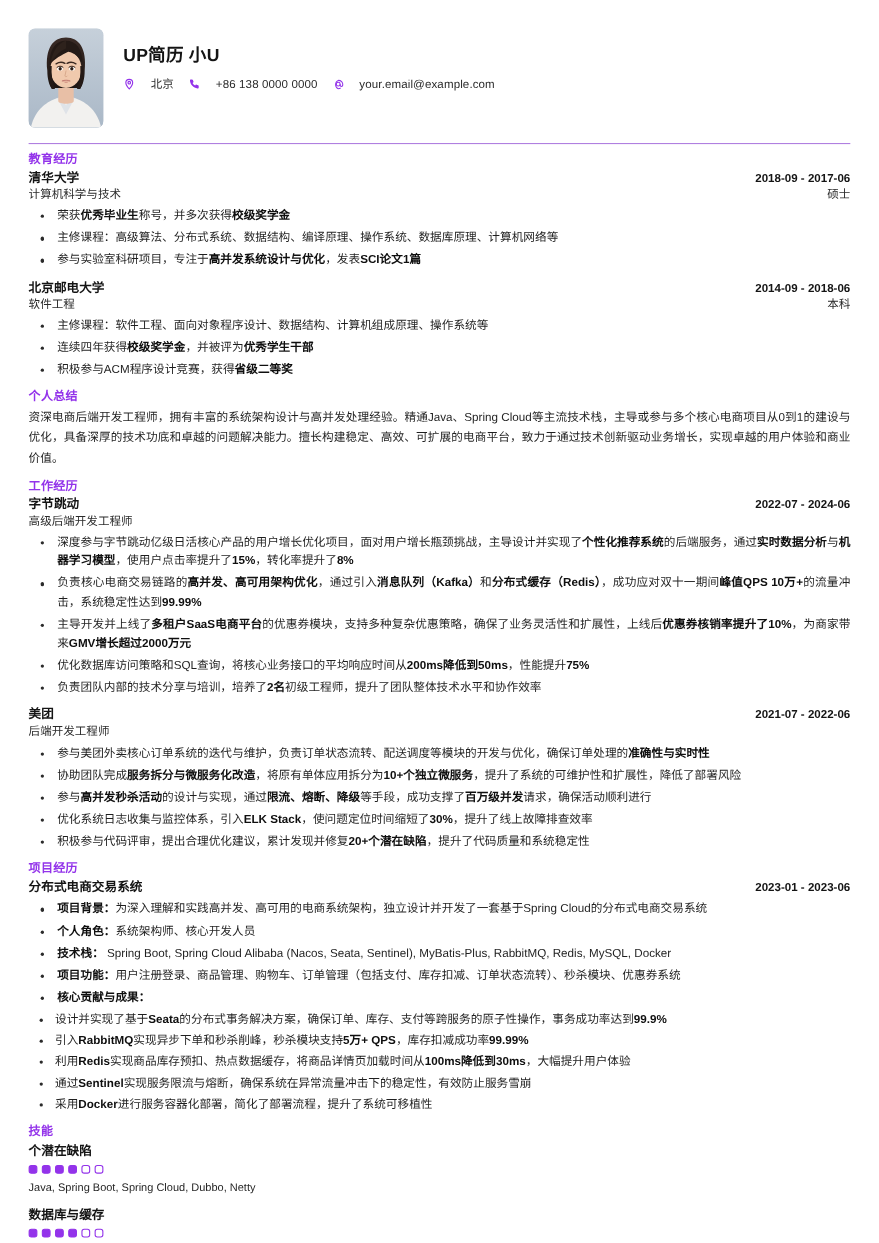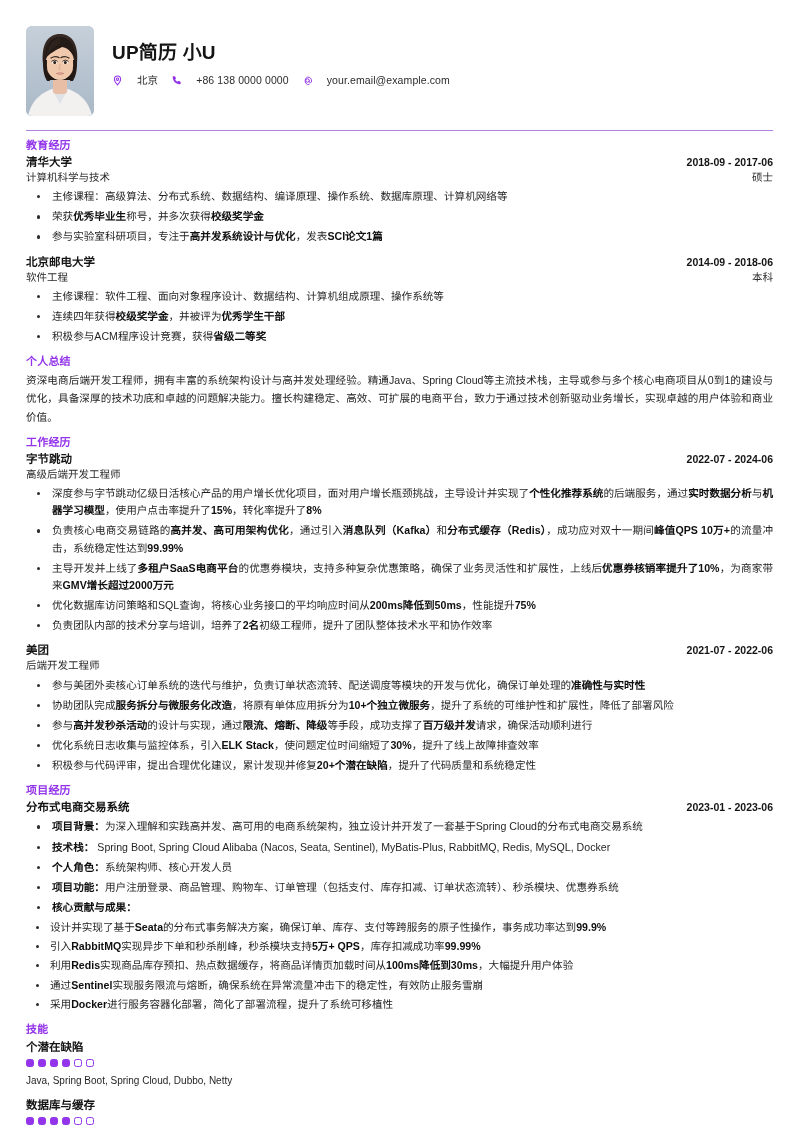--- a/index.html
+++ b/index.html
@@ -37,21 +37,21 @@
     flex: 0 0 68px;
     overflow: hidden;
     position: relative;
     background: linear-gradient(170deg, #c3cdd8 0%, #b9c5d2 45%, #aebcca 100%);
   }
   .photo svg { display: block; width: 100%; height: 100%; }
   .header-text {
     padding-top: 16px;
   }
   .name {
-    font-size: 19px;
+    font-size: 16px;
     font-weight: 700;
     letter-spacing: .2px;
     color: #141414;
     line-height: 1.15;
     margin: 0 0 11px 0;
   }
   .contact-row {
     display: flex;
     align-items: center;
     flex-wrap: wrap;
@@ -303,22 +303,22 @@
         <div class="entry">
           <div class="entry-head">
             <span class="entry-org">清华大学</span>
             <span class="entry-date">2018-09 - 2017-06</span>
           </div>
           <div class="entry-sub">
             <span class="entry-role">计算机科学与技术</span>
             <span class="entry-extra">硕士</span>
           </div>
           <ul class="bullets">
+            <li>荣获<b>优秀毕业生</b>称号，并多次获得<b>校级奖学金</b></li>
             <li>主修课程：高级算法、分布式系统、数据结构、编译原理、操作系统、数据库原理、计算机网络等</li>
-            <li>荣获<b>优秀毕业生</b>称号，并多次获得<b>校级奖学金</b></li>
             <li>参与实验室科研项目，专注于<b>高并发系统设计与优化</b>，发表<b>SCI论文1篇</b></li>
           </ul>
         </div>
         <div class="entry">
           <div class="entry-head">
             <span class="entry-org">北京邮电大学</span>
             <span class="entry-date">2014-09 - 2018-06</span>
           </div>
           <div class="entry-sub">
             <span class="entry-role">软件工程</span>
@@ -381,22 +381,22 @@
   <div class="section">
     <div class="section-title">项目经历</div>
     <div>
         <div class="entry">
           <div class="entry-head">
             <span class="entry-org">分布式电商交易系统</span>
             <span class="entry-date">2023-01 - 2023-06</span>
           </div>
           <ul class="bullets">
             <li><b>项目背景：</b>为深入理解和实践高并发、高可用的电商系统架构，独立设计并开发了一套基于Spring Cloud的分布式电商交易系统</li>
+            <li><b>个人角色：</b>系统架构师、核心开发人员</li>
             <li><b>技术栈：</b> Spring Boot, Spring Cloud Alibaba (Nacos, Seata, Sentinel), MyBatis-Plus, RabbitMQ, Redis, MySQL, Docker</li>
-            <li><b>个人角色：</b>系统架构师、核心开发人员</li>
             <li><b>项目功能：</b>用户注册登录、商品管理、购物车、订单管理（包括支付、库存扣减、订单状态流转）、秒杀模块、优惠券系统</li>
             <li><b>核心贡献与成果：</b></li>
           </ul>
           <ul class="bullets sub">
             <li>设计并实现了基于<b>Seata</b>的分布式事务解决方案，确保订单、库存、支付等跨服务的原子性操作，事务成功率达到<b>99.9%</b></li>
             <li>引入<b>RabbitMQ</b>实现异步下单和秒杀削峰，秒杀模块支持<b>5万+ QPS</b>，库存扣减成功率<b>99.99%</b></li>
             <li>利用<b>Redis</b>实现商品库存预扣、热点数据缓存，将商品详情页加载时间从<b>100ms降低到30ms</b>，大幅提升用户体验</li>
             <li>通过<b>Sentinel</b>实现服务限流与熔断，确保系统在异常流量冲击下的稳定性，有效防止服务雪崩</li>
             <li>采用<b>Docker</b>进行服务容器化部署，简化了部署流程，提升了系统可移植性</li>
           </ul>

